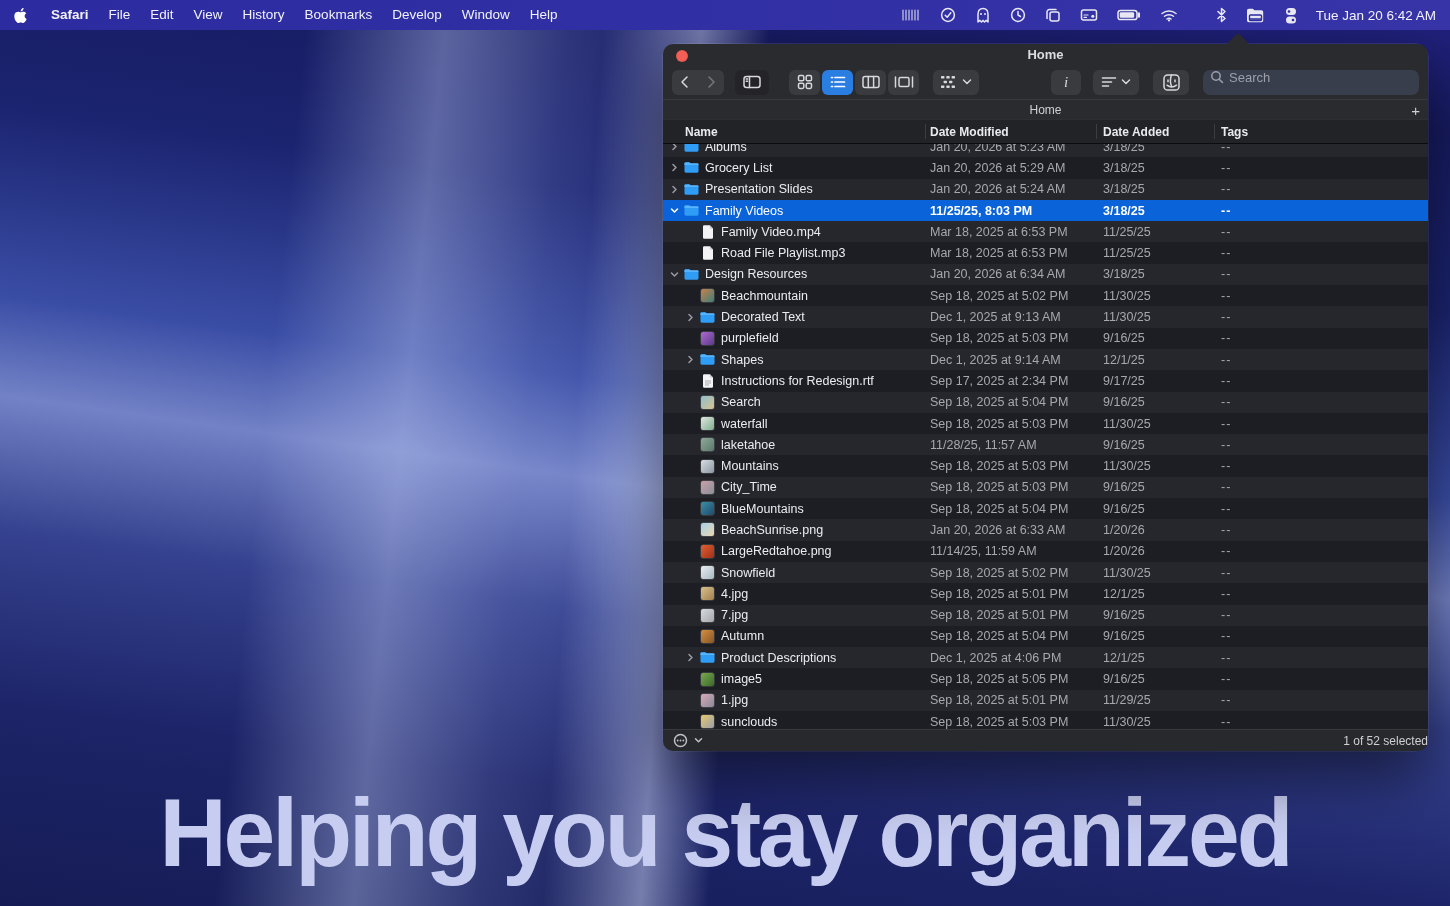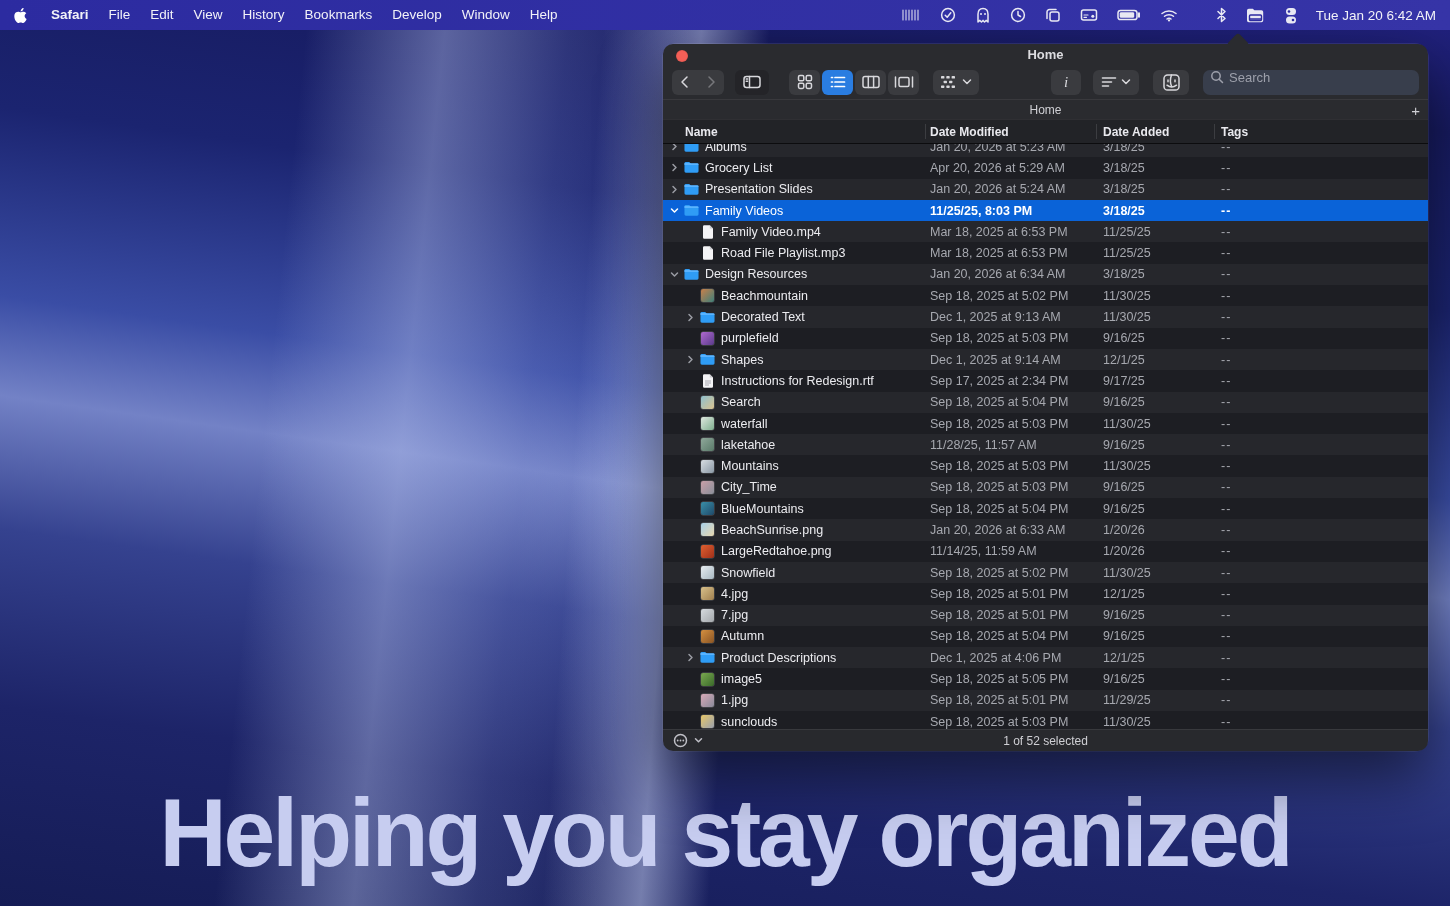--- a/index.html
+++ b/index.html
@@ -115,21 +115,21 @@
   .cell-add { position:absolute; left:440px; color:#a6a8af; }
   .cell-tag { position:absolute; left:558px; color:#a6a8af; letter-spacing:1px; }
   .row.selected .cell-mod, .row.selected .cell-add, .row.selected .cell-tag { color:#fff; font-weight:700; }
   .row.selected .name-label { font-weight:400; }
 
   
   .statusbar {
     height:22px; background:#28292d; border-top:1px solid rgba(255,255,255,.08); border-radius:0 0 10px 10px;
     display:flex; align-items:center; position:relative; color:#cfcfd4; font-size:12px;
   }
-  .status-center { position:absolute; left:0; right:0; text-align:center; }
+  .status-center { position:absolute; left:0; right:0; text-align:right; }
   .status-left { position:absolute; left:10px; display:flex; align-items:center; gap:6px; color:#bfbfc6; }
 </style>
 </head>
 <body>
 
 <div class="desktop">
   <div class="tagline">Helping you stay organized</div>
 </div>
 
 <div class="menubar">
@@ -414,21 +414,21 @@
               </svg>
             </span>
             <span class="fileicon">
               <svg width="16" height="13" viewBox="0 0 16 13">
                 <path d="M.5 2.2 a1.5 1.5 0 0 1 1.5-1.5 h3.6 l1.5 1.5 h7 a1.4 1.4 0 0 1 1.4 1.4 v7 a1.5 1.5 0 0 1-1.5 1.5 h-12 a1.5 1.5 0 0 1-1.5-1.5 z" fill="#2f9cf5"></path>
                 <path d="M.5 3.7 h15 v-.3 a1.4 1.4 0 0 0-1.4-1.4 h-7 l-.4-.4 h-6.2 z" fill="#5fb6ff" opacity=".9"></path>
               </svg>
             </span>
             <span class="name-label">Grocery List</span>
           </span>
-          <span class="cell-mod">Apr 20, 2026 at 5:29 AM</span>
+          <span class="cell-mod">Jan 20, 2026 at 5:29 AM</span>
           <span class="cell-add">3/18/25</span>
           <span class="cell-tag">--</span>
         </div>
         <div class="row lvl0 alt">
           <span class="cell-name">
             <span class="chev">
               <svg width="9" height="9" viewBox="0 0 9 9" fill="none" stroke="currentColor" stroke-width="1.5" stroke-linecap="round" stroke-linejoin="round">
                 <path d="M3 1.5 L6 4.5 L3 7.5"></path>
               </svg>
             </span>

